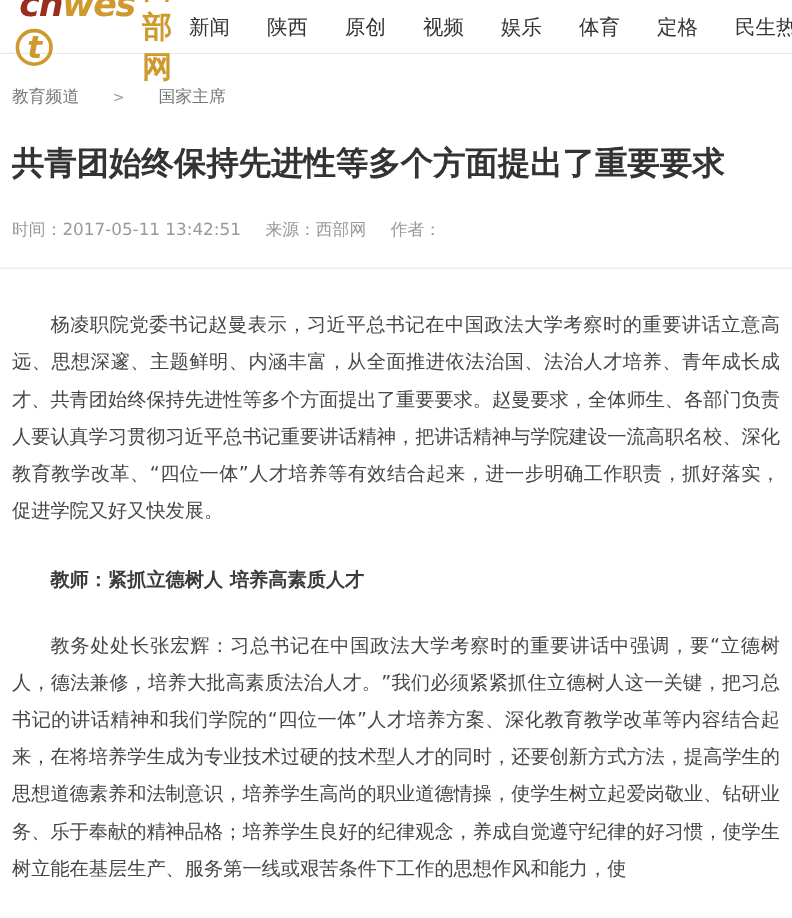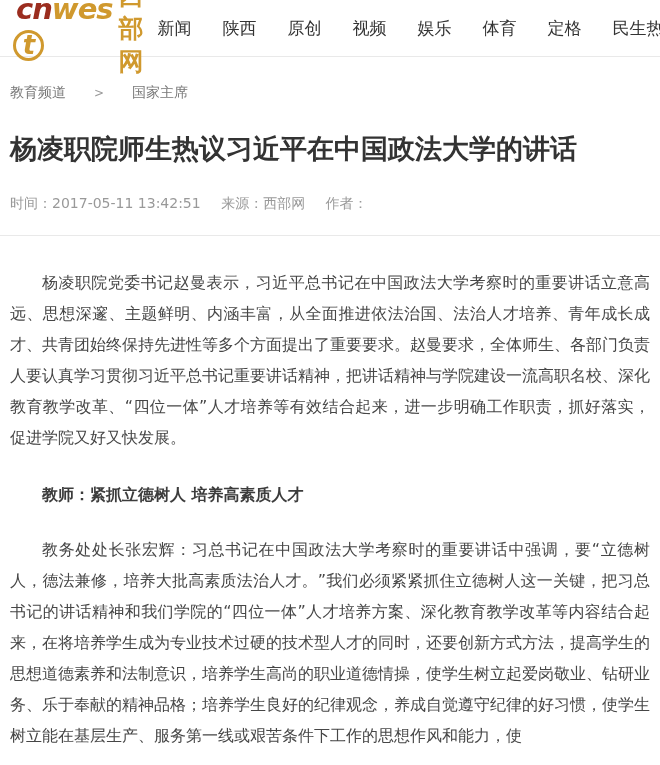--- a/index.html
+++ b/index.html
@@ -9,21 +9,21 @@
   }
   *{box-sizing:border-box; margin:0; padding:0;}
   html,body{background:#ffffff;}
   body{
     width:660px; height:765px; overflow:hidden;
     font-family:"DejaVu Sans","Liberation Sans",sans-serif;
   }
   
   .site-header{
     display:flex; align-items:center;
-    height:57px; padding:0 16px;
+    height:45px; padding:0 16px;
     border-bottom:1px solid var(--divider);
     background:#fff;
   }
   .logo{position:relative; display:flex; align-items:center; cursor:pointer; text-decoration:none;}
   .logo-latin{
     font-style:italic; font-weight:bold; font-size:29px; letter-spacing:-1px;
     line-height:1;
   }
   .logo-cn{color:var(--logo-red);}
   .logo-west{color:var(--logo-gold);}
@@ -91,21 +91,21 @@
     <a class="nav-item">更多</a>
   </nav>
 </header>
 
 <div class="breadcrumb">
   <a>教育频道</a>
   <span class="crumb-sep">&gt;</span>
   <a>国家主席</a>
 </div>
 
-<h1 class="article-title">杨凌职院师生热议习近平在中国政法大学的讲话</h1>
+<h1 class="article-title">共青团始终保持先进性等多个方面提出了重要要求</h1>
 
 <div class="article-meta">
   <span class="meta-part"><span>时间：</span><span>2017-05-11 13:42:51</span></span>
   <span class="meta-part"><span>来源：</span><span>西部网</span></span>
   <span class="meta-part"><span>作者：</span></span>
 </div>
 
 <hr class="meta-divider">
 
 <div class="article-body">

